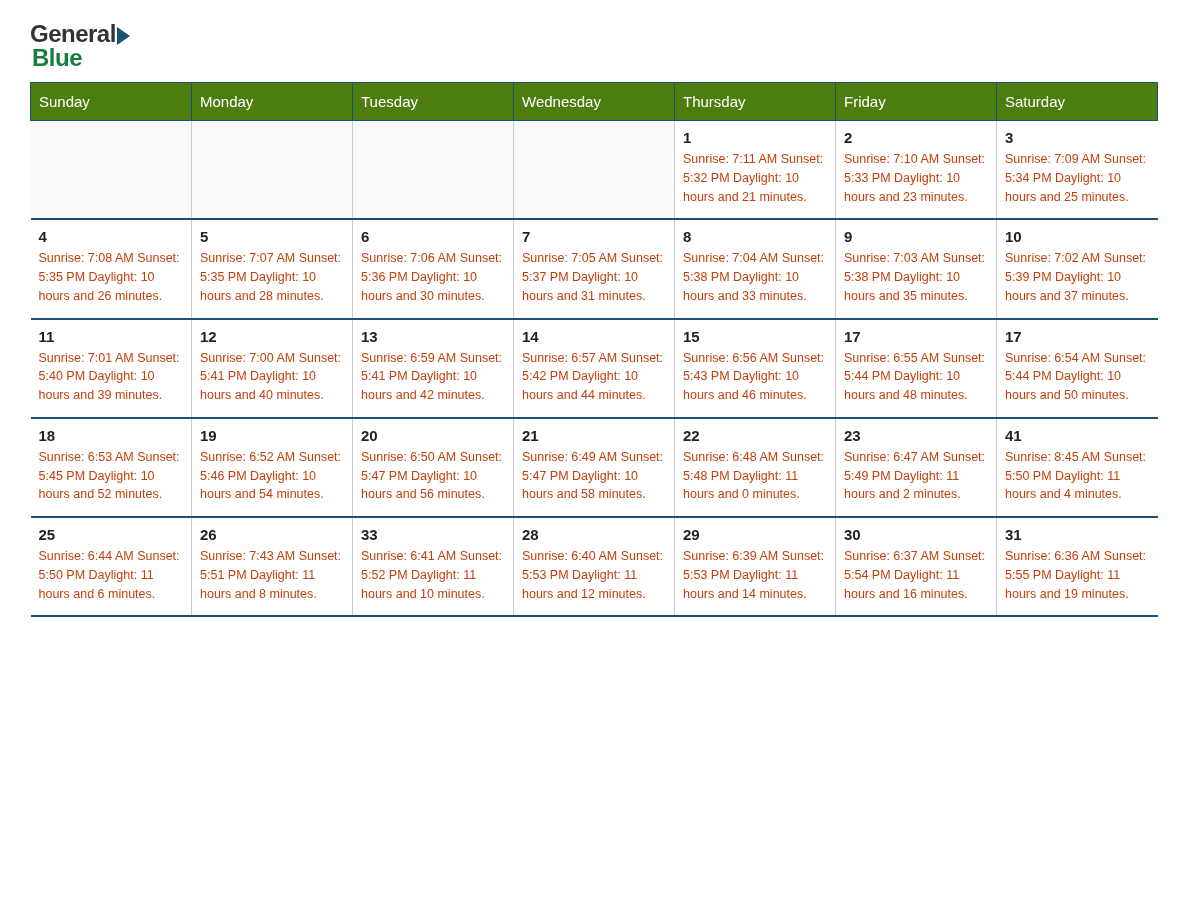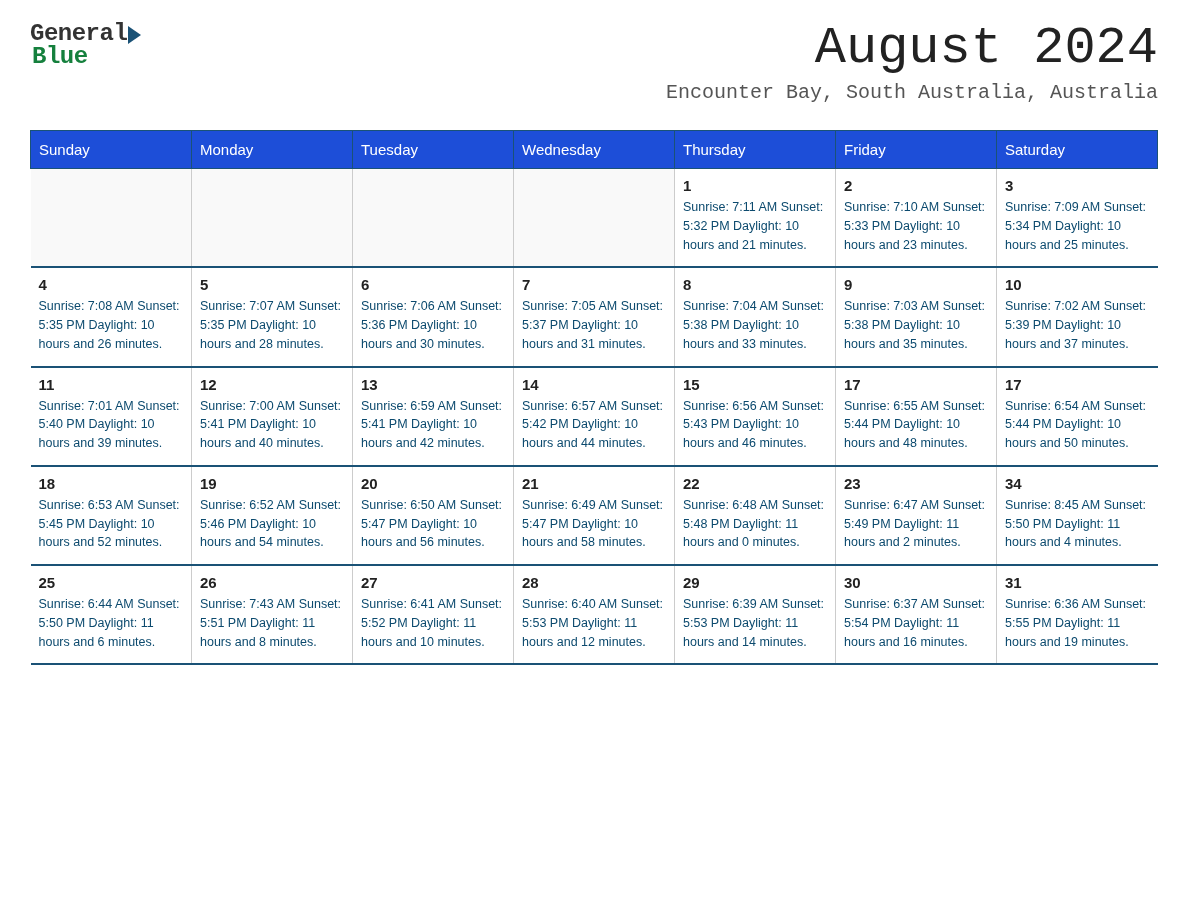--- a/index.html
+++ b/index.html
@@ -7,22 +7,21 @@
       font-family: Arial, Helvetica, sans-serif;
       background: #fff;
       width: 1188px;
       min-height: 918px;
       padding: 20px 30px;
     }
     .header-area {
       display: flex;
       justify-content: space-between;
       align-items: flex-start;
-      margin-bottom: 26px;
-      font-family: Liberation Mono, monospace;
+      margin-bottom: 10px;
     }
     .title-area {
       text-align: right;
     }
     .month-title {
       font-size: 52px;
       font-weight: 300;
       color: #222;
       line-height: 1.1;
     }
@@ -30,21 +29,21 @@
       font-size: 20px;
       color: #555;
       margin-top: 4px;
     }
     table {
       width: 100%;
       border-collapse: collapse;
       margin-top: 8px;
     }
     thead tr {
-      background-color: #1d4ed8;
+      background-color: #4d7c0f;
     }
     thead th {
       color: #fff;
       padding: 10px 8px;
       text-align: left;
       font-size: 15px;
       font-weight: normal;
       border: 1px solid #1a5276;
     }
     tbody tr {
@@ -64,21 +63,21 @@
     }
     .day-number {
       font-size: 15px;
       font-weight: bold;
       margin-bottom: 4px;
       display: block;
     }
     .day-info {
       font-size: 12.5px;
       line-height: 1.5;
-      color: #0c4a6e;
+      color: #c2410c;
     }
     .empty-cell {
       background: #f9f9f9;
     }
     .logo-wrapper {
       display: flex;
       flex-direction: column;
       align-items: flex-start;
     }
     .logo-row1 {
@@ -113,24 +112,20 @@
 </head>
 <body>
 
 <div class="header-area">
   <div class="logo-wrapper">
     <div class="logo-row1">
       <span class="logo-text-gen">General</span>
       <span class="logo-chevron"></span>
     </div>
     <div class="logo-row2">Blue</div>
-  </div>
-  <div class="title-area">
-    <div class="month-title">August 2024</div>
-    <div class="location-title">Encounter Bay, South Australia, Australia</div>
   </div>
 </div>
 
 <table>
   <thead>
     <tr>
 
     <th>Sunday</th>
         <th>Monday</th>
         <th>Tuesday</th>
@@ -307,21 +302,21 @@
 and 0 minutes.</div>
         </td>
         <td>
           <span class="day-number">23</span>
           <div class="day-info">Sunrise: 6:47 AM
 Sunset: 5:49 PM
 Daylight: 11 hours
 and 2 minutes.</div>
         </td>
         <td>
-          <span class="day-number">34</span>
+          <span class="day-number">41</span>
           <div class="day-info">Sunrise: 8:45 AM
 Sunset: 5:50 PM
 Daylight: 11 hours
 and 4 minutes.</div>
         </td>
       </tr>
       <tr>
         <td>
           <span class="day-number">25</span>
           <div class="day-info">Sunrise: 6:44 AM
@@ -330,21 +325,21 @@
 and 6 minutes.</div>
         </td>
         <td>
           <span class="day-number">26</span>
           <div class="day-info">Sunrise: 7:43 AM
 Sunset: 5:51 PM
 Daylight: 11 hours
 and 8 minutes.</div>
         </td>
         <td>
-          <span class="day-number">27</span>
+          <span class="day-number">33</span>
           <div class="day-info">Sunrise: 6:41 AM
 Sunset: 5:52 PM
 Daylight: 11 hours
 and 10 minutes.</div>
         </td>
         <td>
           <span class="day-number">28</span>
           <div class="day-info">Sunrise: 6:40 AM
 Sunset: 5:53 PM
 Daylight: 11 hours

